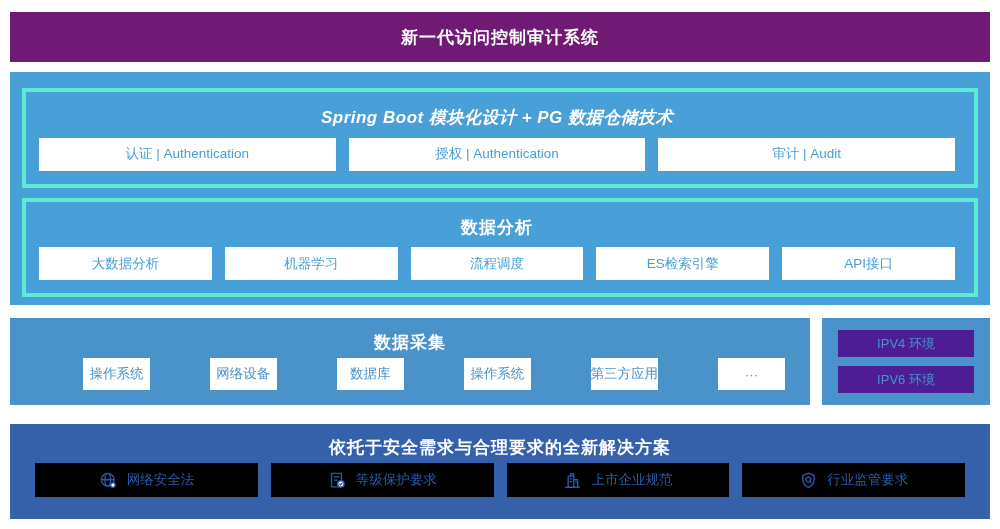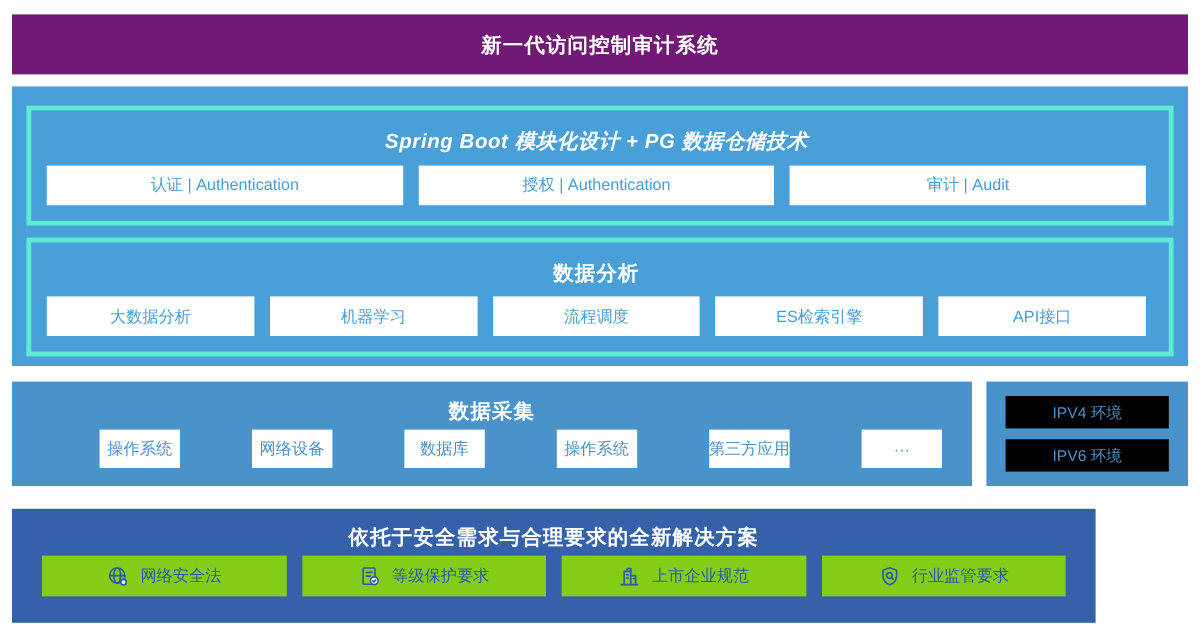--- a/index.html
+++ b/index.html
@@ -50,35 +50,35 @@
   }
   .row-collect{display:flex;gap:12px;}
   .cell-sm{height:32px;margin-left:48px;}
   
   .sec-env{
     position:absolute;left:822px;top:318px;width:168px;height:87px;
     background:#4a92ca;box-sizing:border-box;
     display:flex;flex-direction:column;justify-content:center;gap:9px;padding:0 16px;
   }
   .env-cell{
-    background:#000000;height:27px;display:flex;align-items:center;justify-content:center;
+    background:#4c1d95;height:27px;display:flex;align-items:center;justify-content:center;
     font-size:13px;
   }
   
   .sec-solution{
-    position:absolute;left:10px;top:424px;width:903px;height:95px;
+    position:absolute;left:10px;top:424px;width:980px;height:95px;
     background:#3561ab;box-sizing:border-box;
     display:flex;flex-direction:column;padding:7px 25px 22px 25px;
   }
   .solution-title{
     color:#ffffff;font-size:17px;font-weight:bold;text-align:center;
     flex:1;display:flex;align-items:center;justify-content:center;letter-spacing:1px;
   }
   .sol-cell{
-    background:#84cc16;height:34px;flex:1;
+    background:#000000;height:34px;flex:1;
     display:flex;align-items:center;justify-content:center;gap:9px;
     font-size:13.5px;
   }
   .icon{display:flex;align-items:center;justify-content:center;width:19px;height:19px;}
   .icon svg{display:block;}
 </style>
 </head>
 <body>
 
 <div class="page">

